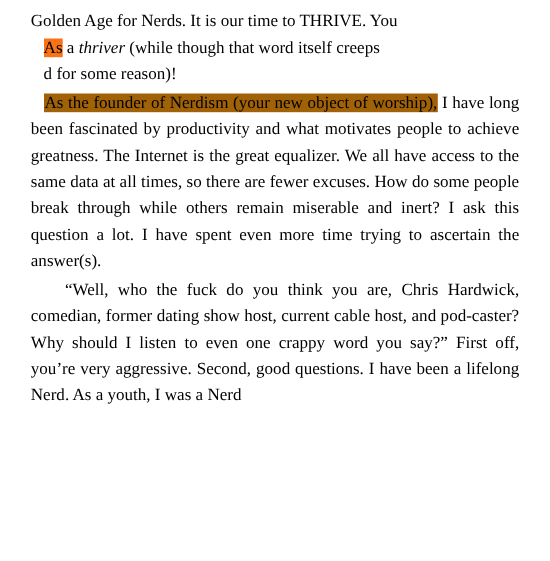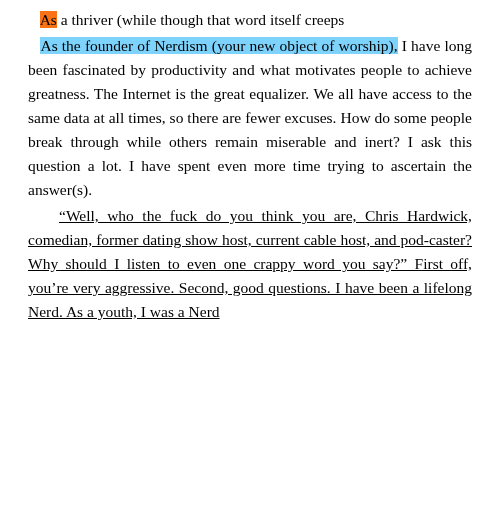--- a/index.html
+++ b/index.html
@@ -26,44 +26,50 @@
     .text-block {
       text-align: justify;
     }
 
     .highlight-box {
       background-color: #f97316;
       display: inline;
     }
 
     .highlight-inline {
-      background-color: #7dd3fc;
+      background-color: #a16207;
       display: inline;
     }
 
     .italic {
+      font-style: italic;
     }
 
     p {
       margin-bottom: 0;
     }
 
     .indent {
       text-indent: 2em;
-      text-decoration: underline;
     }
   </style>
 </head>
 <body>
 
 <div class="page-content">
   <div class="text-block">
 
     <p>
+      <span>Golden Age for Nerds. It is our time to THRIVE. You</span>
+    </p>
+    <p>
       &nbsp;&nbsp;&nbsp;<span class="highlight-box">As</span> <span>a</span> <span class="italic">thriver</span> <span>(while though that word itself creeps</span>
+    </p>
+    <p>
+      &nbsp;&nbsp;&nbsp;d for some reason)!
     </p>
 
     <p style="margin-top:2px;">
       &nbsp;&nbsp;&nbsp;<span class="highlight-inline">As the founder of Nerdism (your new object of worship),</span><span> I have long been fascinated by productivity and what motivates people to achieve greatness. The Internet is the great equalizer. We all have access to the same data at all times, so there are fewer excuses. How do some people break through while others remain miserable and inert? I ask this question a lot. I have spent even more time trying to ascertain the answer(s).</span>
     </p>
 
     <p class="indent" style="margin-top:2px;">“Well, who the fuck do you think you are, Chris Hardwick, comedian, former dating show host, current cable host, and pod-caster? Why should I listen to even one crappy word you say?” First off, you’re very aggressive. Second, good questions. I have been a lifelong Nerd. As a youth, I was a Nerd</p>
 
   </div>
 </div>

